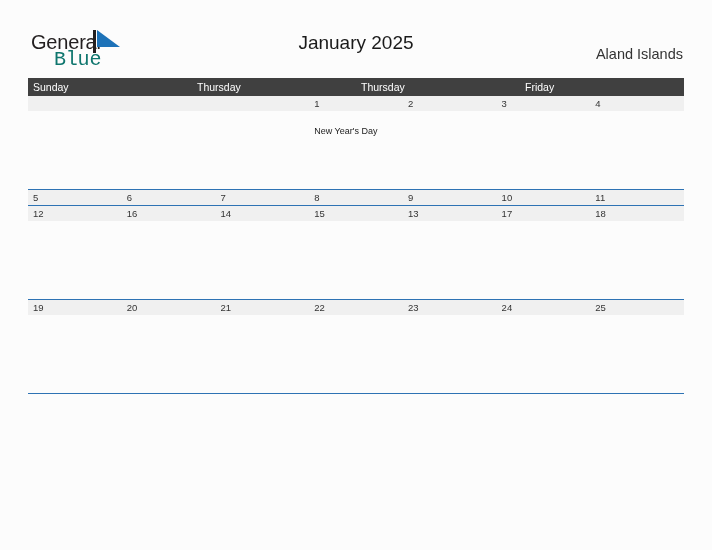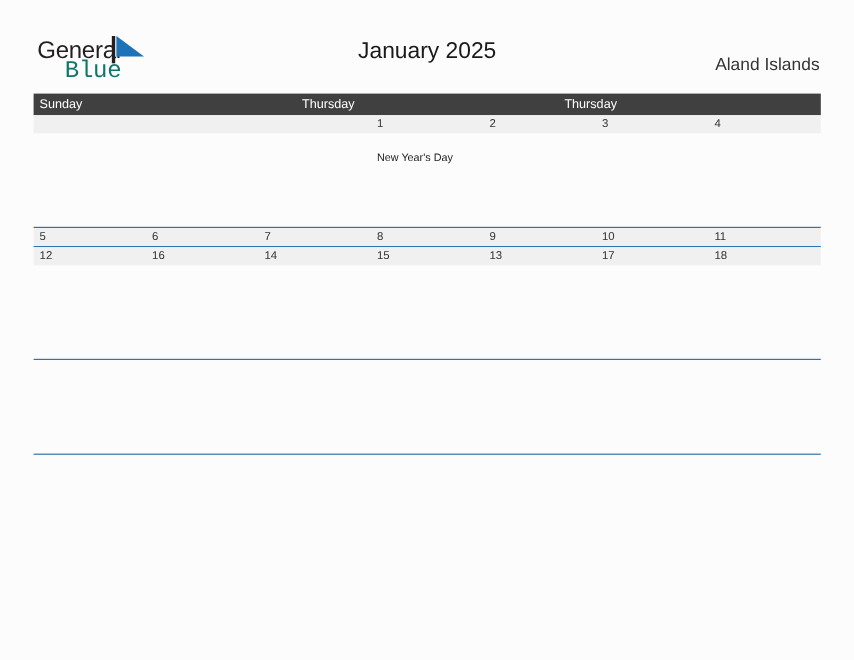--- a/index.html
+++ b/index.html
@@ -177,20 +177,21 @@
   <div id="location-label">Aland Islands</div>
 
 </div>
 
 <div id="calendar">
 
   <div class="weekday-header">
     <div class="weekday-cell">Sunday</div>
     <div class="weekday-cell">Thursday</div>
     <div class="weekday-cell">Thursday</div>
+    <div class="weekday-cell">Friday</div>
   </div>
 
   <div class="week-row">
     <div class="date-band">
       <div class="date-cell"></div>
       <div class="date-cell"></div>
       <div class="date-cell"></div>
       <div class="date-cell">1</div>
       <div class="date-cell">2</div>
       <div class="date-cell">3</div>
@@ -262,20 +263,29 @@
       <div class="event-cell">
           <span class="event-text"></span>
         </div>
       <div class="event-cell">
           <span class="event-text"></span>
         </div>
     </div>
   </div>
 
   <div class="week-row">
+    <div class="date-band">
+      <div class="date-cell">19</div>
+      <div class="date-cell">20</div>
+      <div class="date-cell">21</div>
+      <div class="date-cell">22</div>
+      <div class="date-cell">23</div>
+      <div class="date-cell">24</div>
+      <div class="date-cell">25</div>
+    </div>
     <div class="event-band">
       <div class="event-cell">
           <span class="event-text"></span>
         </div>
       <div class="event-cell">
           <span class="event-text"></span>
         </div>
       <div class="event-cell">
           <span class="event-text"></span>
         </div>

